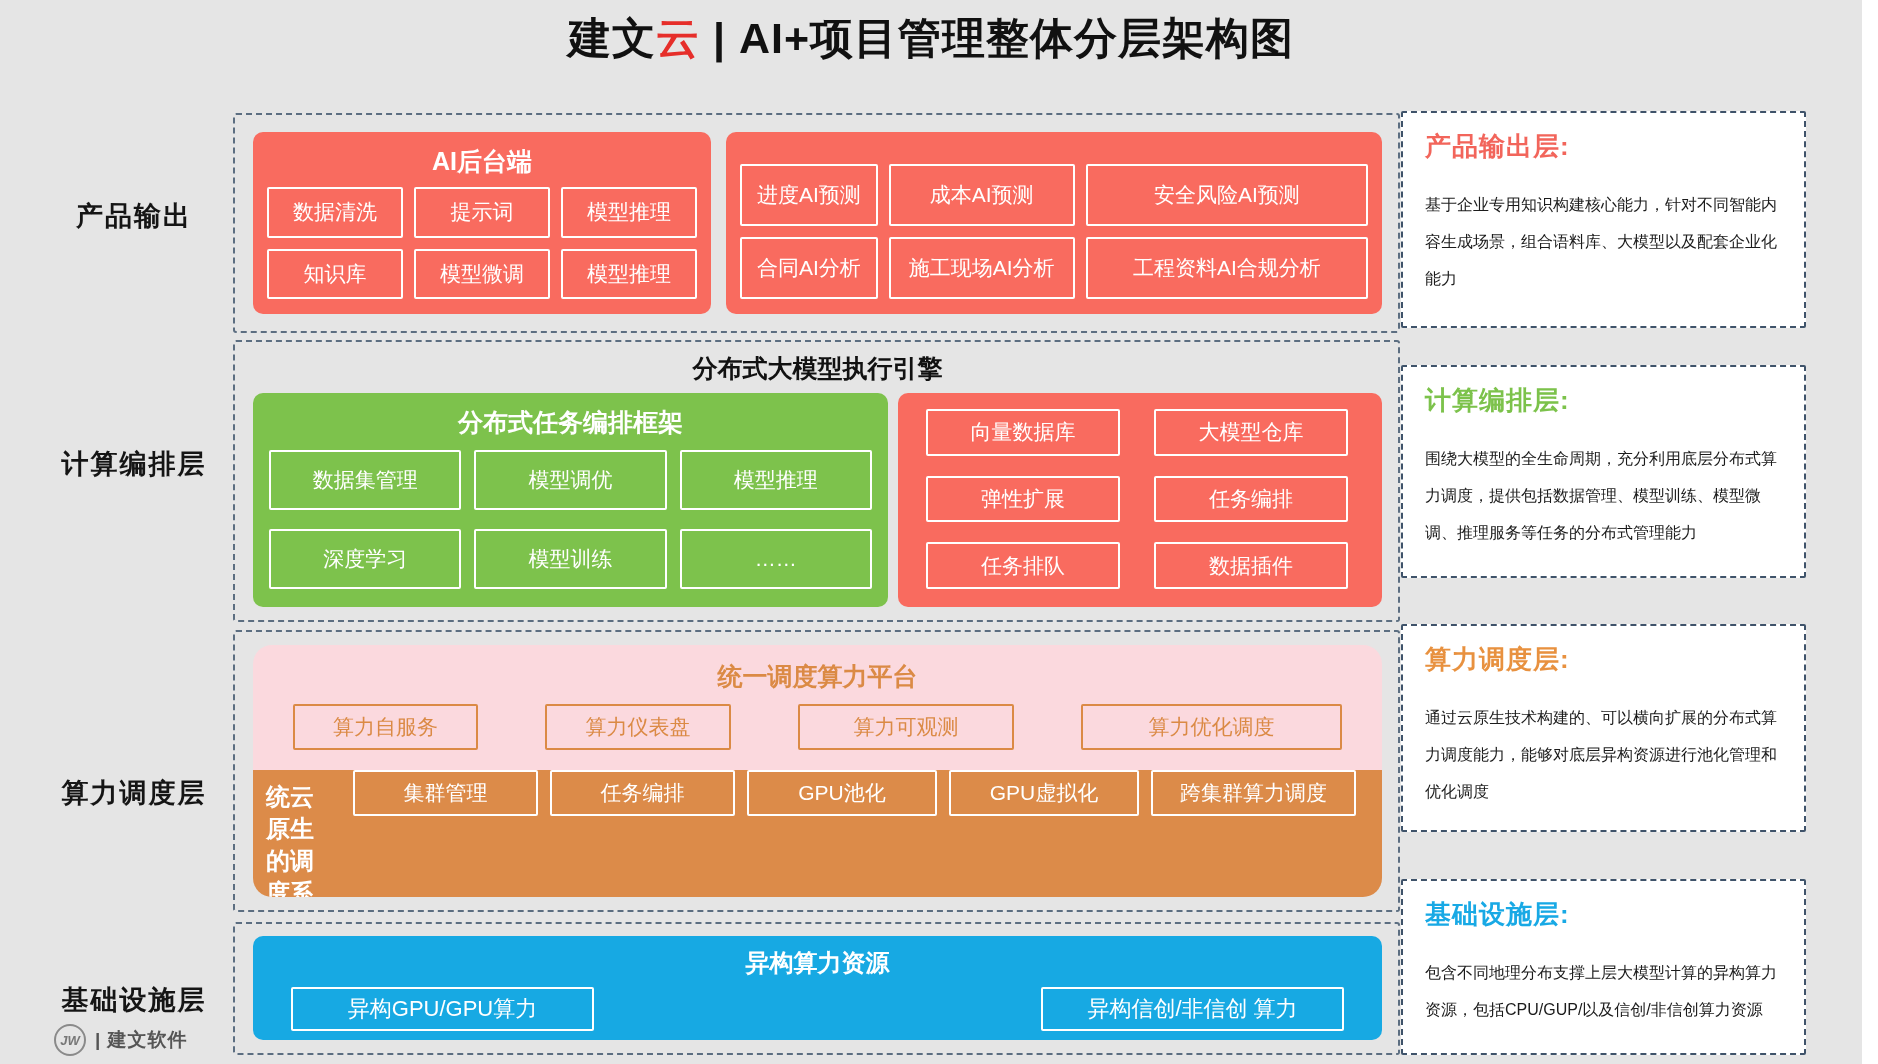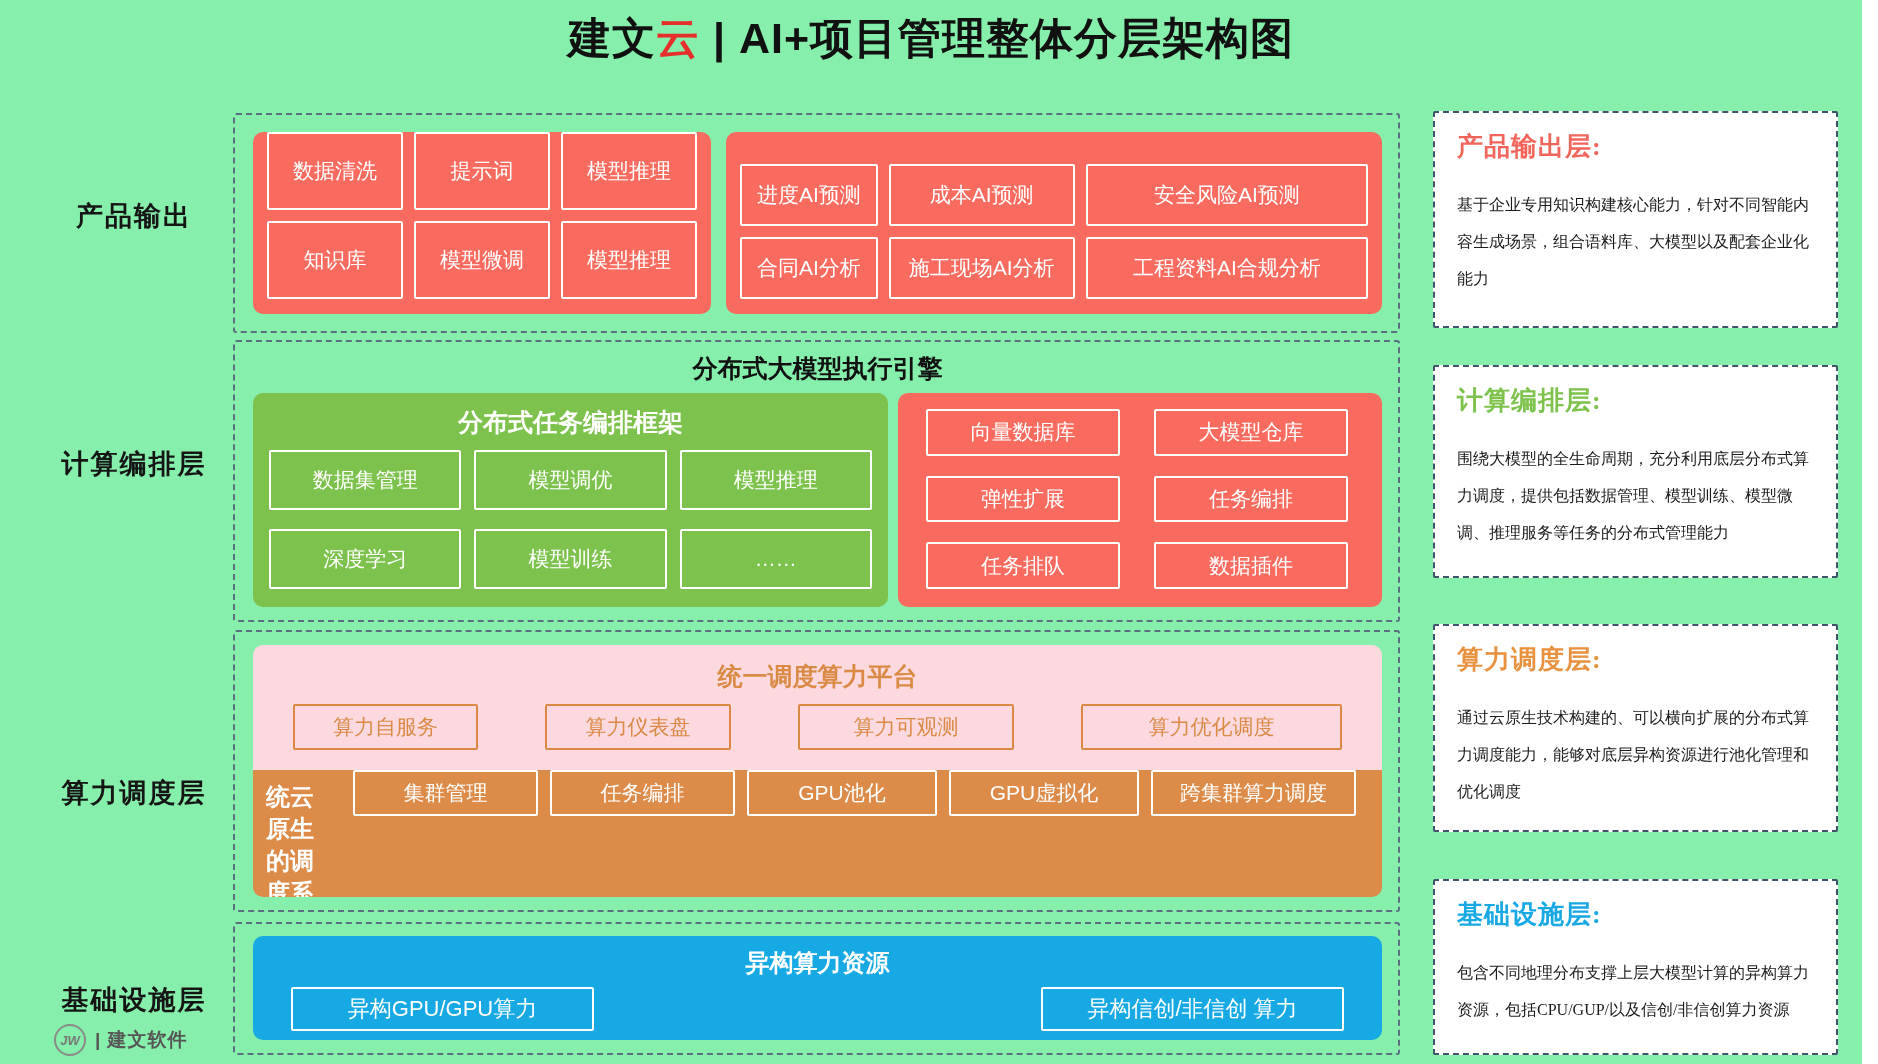--- a/index.html
+++ b/index.html
@@ -1,17 +1,17 @@
 <!DOCTYPE html>
 <html><head>
 <meta charset="utf-8">
 <style>
   html,body{margin:0;padding:0;background:#fff;}
   #canvas{
-    position:relative;width:1862px;height:1064px;background:#86efac;overflow:hidden;
+    position:relative;width:1862px;height:1064px;background:#e5e5e5;overflow:hidden;
     font-family:"Liberation Sans","DejaVu Sans",sans-serif;
   }
   
   .page-title{
     position:absolute;top:10px;left:0;right:0;text-align:center;
     font-size:43px;font-weight:bold;color:#111;letter-spacing:1px;
   }
   .page-title .red{color:#e62e2a;}
   
   .rail-label{
@@ -50,21 +50,21 @@
   
   .s2-header{
     text-align:center;font-size:25px;font-weight:bold;color:#111;margin:4px 0 8px;
   }
   .s2-row{flex:1;display:flex;gap:10px;}
   #blk-framework{width:635px;}
   #blk-framework .chips{grid-template-columns:repeat(3,1fr);gap:19px 13px;padding:2px 16px 18px;}
   #blk-services{flex:1;background:#f96b5f;border-radius:10px;display:flex;}
   #blk-services .chips{grid-template-columns:1fr 1fr;gap:20px 34px;padding:16px 34px 18px 28px;}
   
-  #blk-power{display:flex;flex-direction:column;height:100%;border-radius:10px;overflow:hidden;}
+  #blk-power{display:flex;flex-direction:column;height:100%;border-radius:19px;overflow:hidden;}
   #pink-part{height:147px;background:#fbd9de;display:flex;flex-direction:column;}
   #pink-part .block-title{color:#db8a45;padding:15px 6px 11px;}
   .row-chips{display:flex;justify-content:space-between;align-items:center;}
   #pink-part .row-chips{padding:0 40px 20px;flex:1;align-items:flex-start;}
   .ochip{
     border:2px solid #db8a45;color:#db8a45;border-radius:2px;font-size:21px;
     height:46px;display:flex;align-items:center;justify-content:center;text-align:left;
   }
   #orange-part{flex:1;background:#dc8b49;display:flex;flex-direction:row;}
   #orange-part .block-title{font-size:24px;padding:11px 6px 8px;}
@@ -73,24 +73,23 @@
     border:2px solid #fff;color:#fff;border-radius:2px;font-size:21px;height:46px;
     display:flex;align-items:center;justify-content:center;text-align:center;
   }
   
   #blk-infra{height:100%;border-radius:10px;}
   #blk-infra .block-title{font-size:24px;padding:11px 6px 8px;}
   #blk-infra .row-chips{padding:0 38px 15px;flex:1;align-items:flex-start;}
   #blk-infra .wchip{height:44px;width:303px;font-size:22px;}
   
   .rbox{
-    position:absolute;left:1433px;width:405px;box-sizing:border-box;
+    position:absolute;left:1401px;width:405px;box-sizing:border-box;
     border:2px dashed #3f536a;border-radius:2px;padding:16px 20px 14px 22px;
     background:#fff;
-    font-family:Liberation Serif, serif;
   }
   #r1{top:111px;height:217px;}
   #r2{top:365px;height:213px;}
   #r3{top:624px;height:208px;}
   #r4{top:879px;height:176px;}
   .rbox-title{font-size:26px;font-weight:bold;margin-bottom:22px;letter-spacing:1px;}
   .c-coral{color:#f2655b;}
   .c-green{color:#7cc24b;}
   .c-orange{color:#e8913f;}
   .c-blue{color:#18a9e5;}
@@ -115,20 +114,21 @@
     <span>建文</span><span class="red">云</span><span> | AI+项目管理整体分层架构图</span>
   </div>
 
   <div class="rail-label" style="top:198px;">产品输出</div>
   <div class="rail-label" style="top:446px;">计算编排层</div>
   <div class="rail-label" style="top:775px;">算力调度层</div>
   <div class="rail-label" style="top:982px;">基础设施层</div>
 
   <div id="s1" class="sect">
     <div id="blk-backend" class="block coral">
+      <div class="block-title">AI后台端</div>
       <div class="chips">
         <div class="chip">数据清洗</div>
         <div class="chip">提示词</div>
         <div class="chip">模型推理</div>
         <div class="chip">知识库</div>
         <div class="chip">模型微调</div>
         <div class="chip">模型推理</div>
       </div>
     </div>
     <div id="blk-user" class="block coral">

